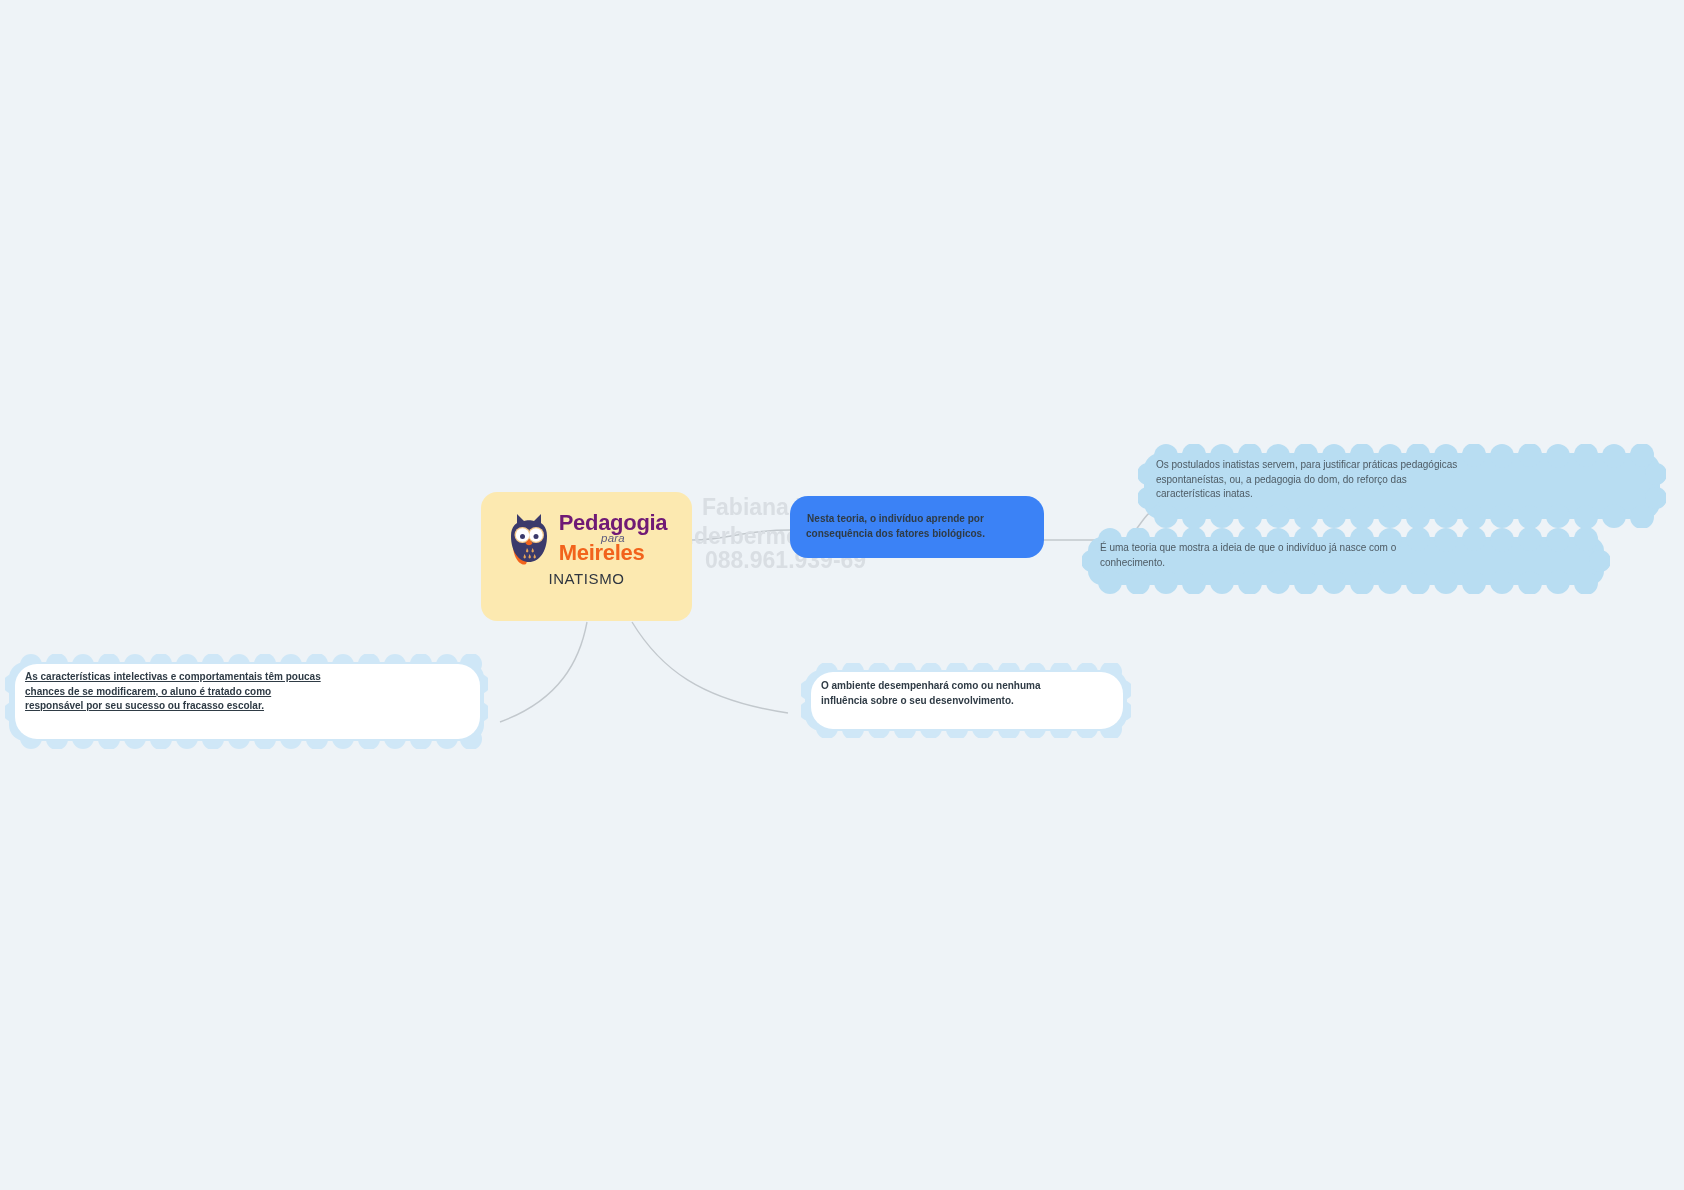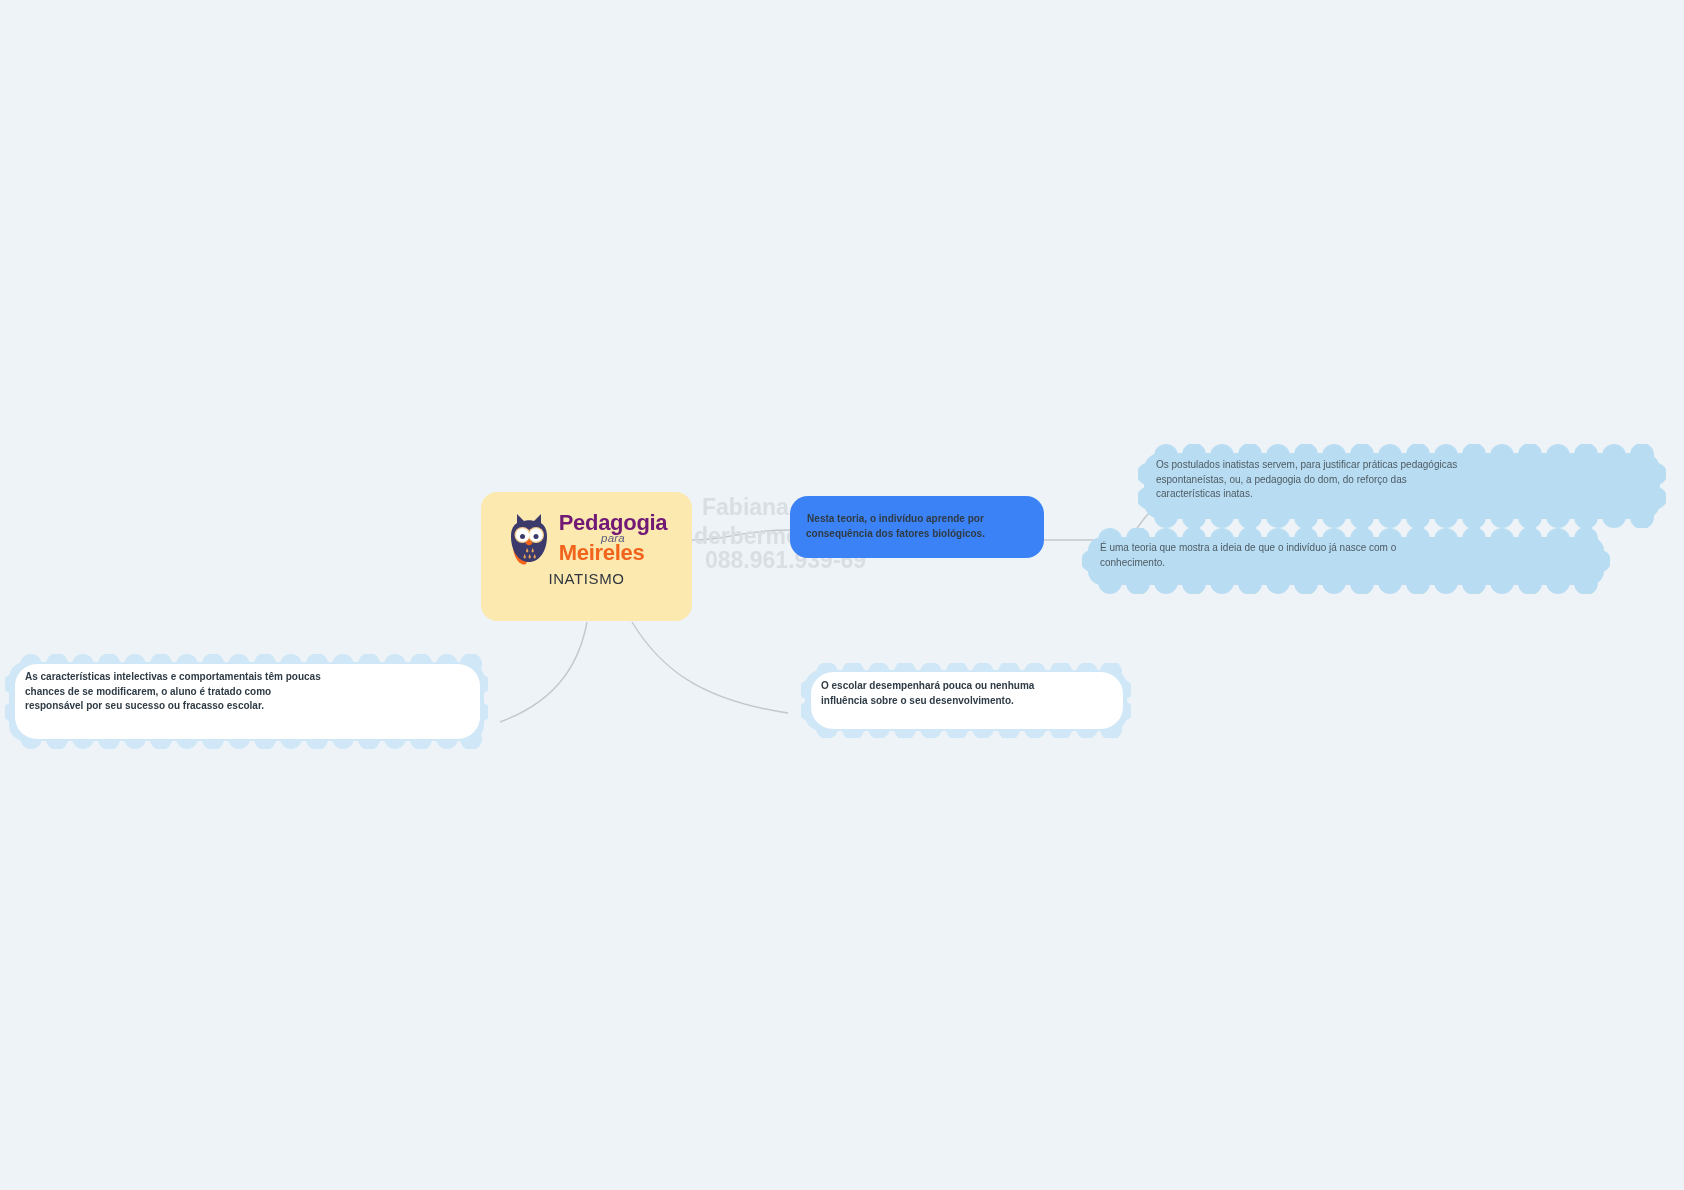--- a/index.html
+++ b/index.html
@@ -370,21 +370,21 @@
           <circle cx="286" cy="65" r="11"></circle>
             <circle cx="310" cy="66" r="11"></circle>
           <circle cx="8" cy="27" r="10"></circle>
             <circle cx="8" cy="48" r="10"></circle>
           <circle cx="322" cy="27" r="10"></circle>
             <circle cx="322" cy="48" r="10"></circle>
         </g>
         <rect x="10" y="9" width="312" height="57" rx="22" fill="#ffffff"></rect>
       </g>
     </svg>
-    <div class="node-text" style="padding:16px 20px 0 20px;">O escolar desempenhará pouca ou nenhuma
+    <div class="node-text" style="padding:16px 20px 0 20px;">O ambiente desempenhará como ou nenhuma
 influência sobre o seu desenvolvimento.</div>
   </div>
 
   <div class="node node-white" style="left:5px; top:654px; width:483px; height:95px;">
     <svg class="cloud-bg" viewBox="0 0 483 95" preserveAspectRatio="none" xmlns="http://www.w3.org/2000/svg">
       <defs>
         <clipPath id="clip-d">
             <rect x="0" y="0" width="483" height="95"></rect>
           </clipPath>
       </defs>
@@ -428,18 +428,18 @@
           <circle cx="442" cy="84" r="11"></circle>
             <circle cx="466" cy="85" r="11"></circle>
           <circle cx="8" cy="30" r="10"></circle>
             <circle cx="8" cy="58" r="10"></circle>
           <circle cx="475" cy="30" r="10"></circle>
             <circle cx="475" cy="58" r="10"></circle>
         </g>
         <rect x="10" y="10" width="465" height="75" rx="22" fill="#ffffff"></rect>
       </g>
     </svg>
-    <div class="node-text" style="padding:16px 20px 0 20px;">As características intelectivas e comportamentais têm poucas
+    <div class="node-text" style="padding:16px 20px 0 20px;text-decoration:underline;">As características intelectivas e comportamentais têm poucas
 chances de se modificarem, o aluno é tratado como
 responsável por seu sucesso ou fracasso escolar.</div>
   </div>
 
 </div>
 
 </body></html>

